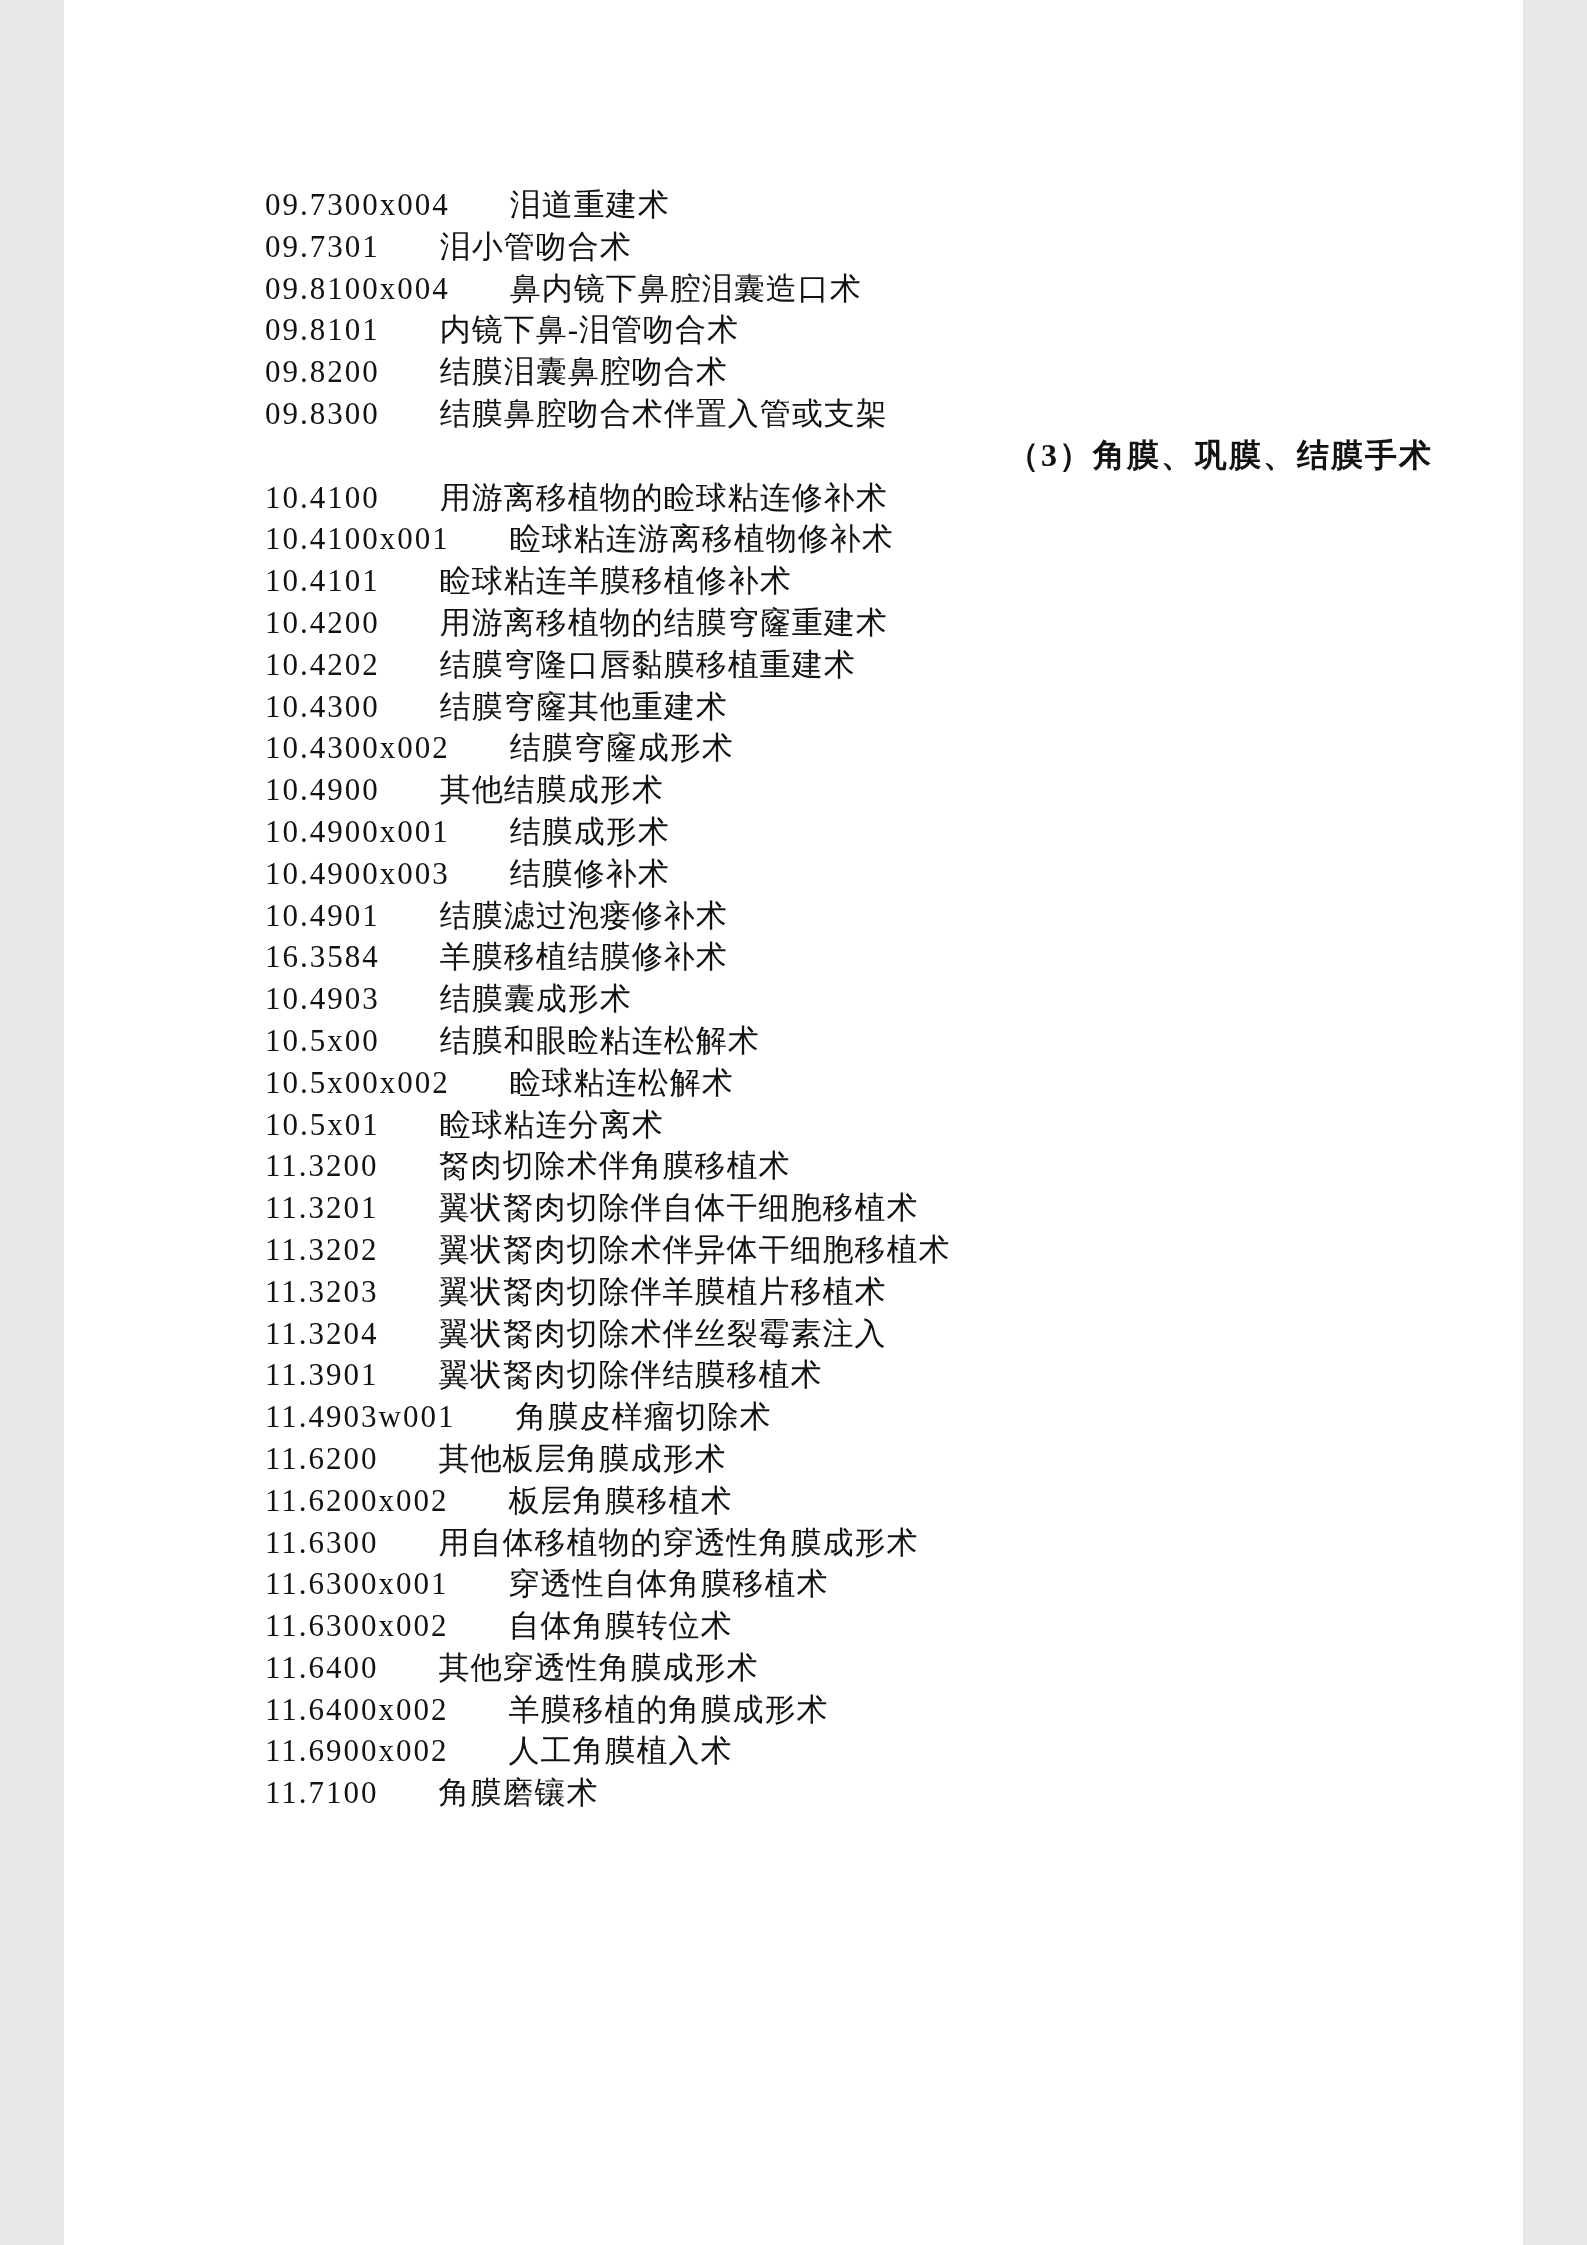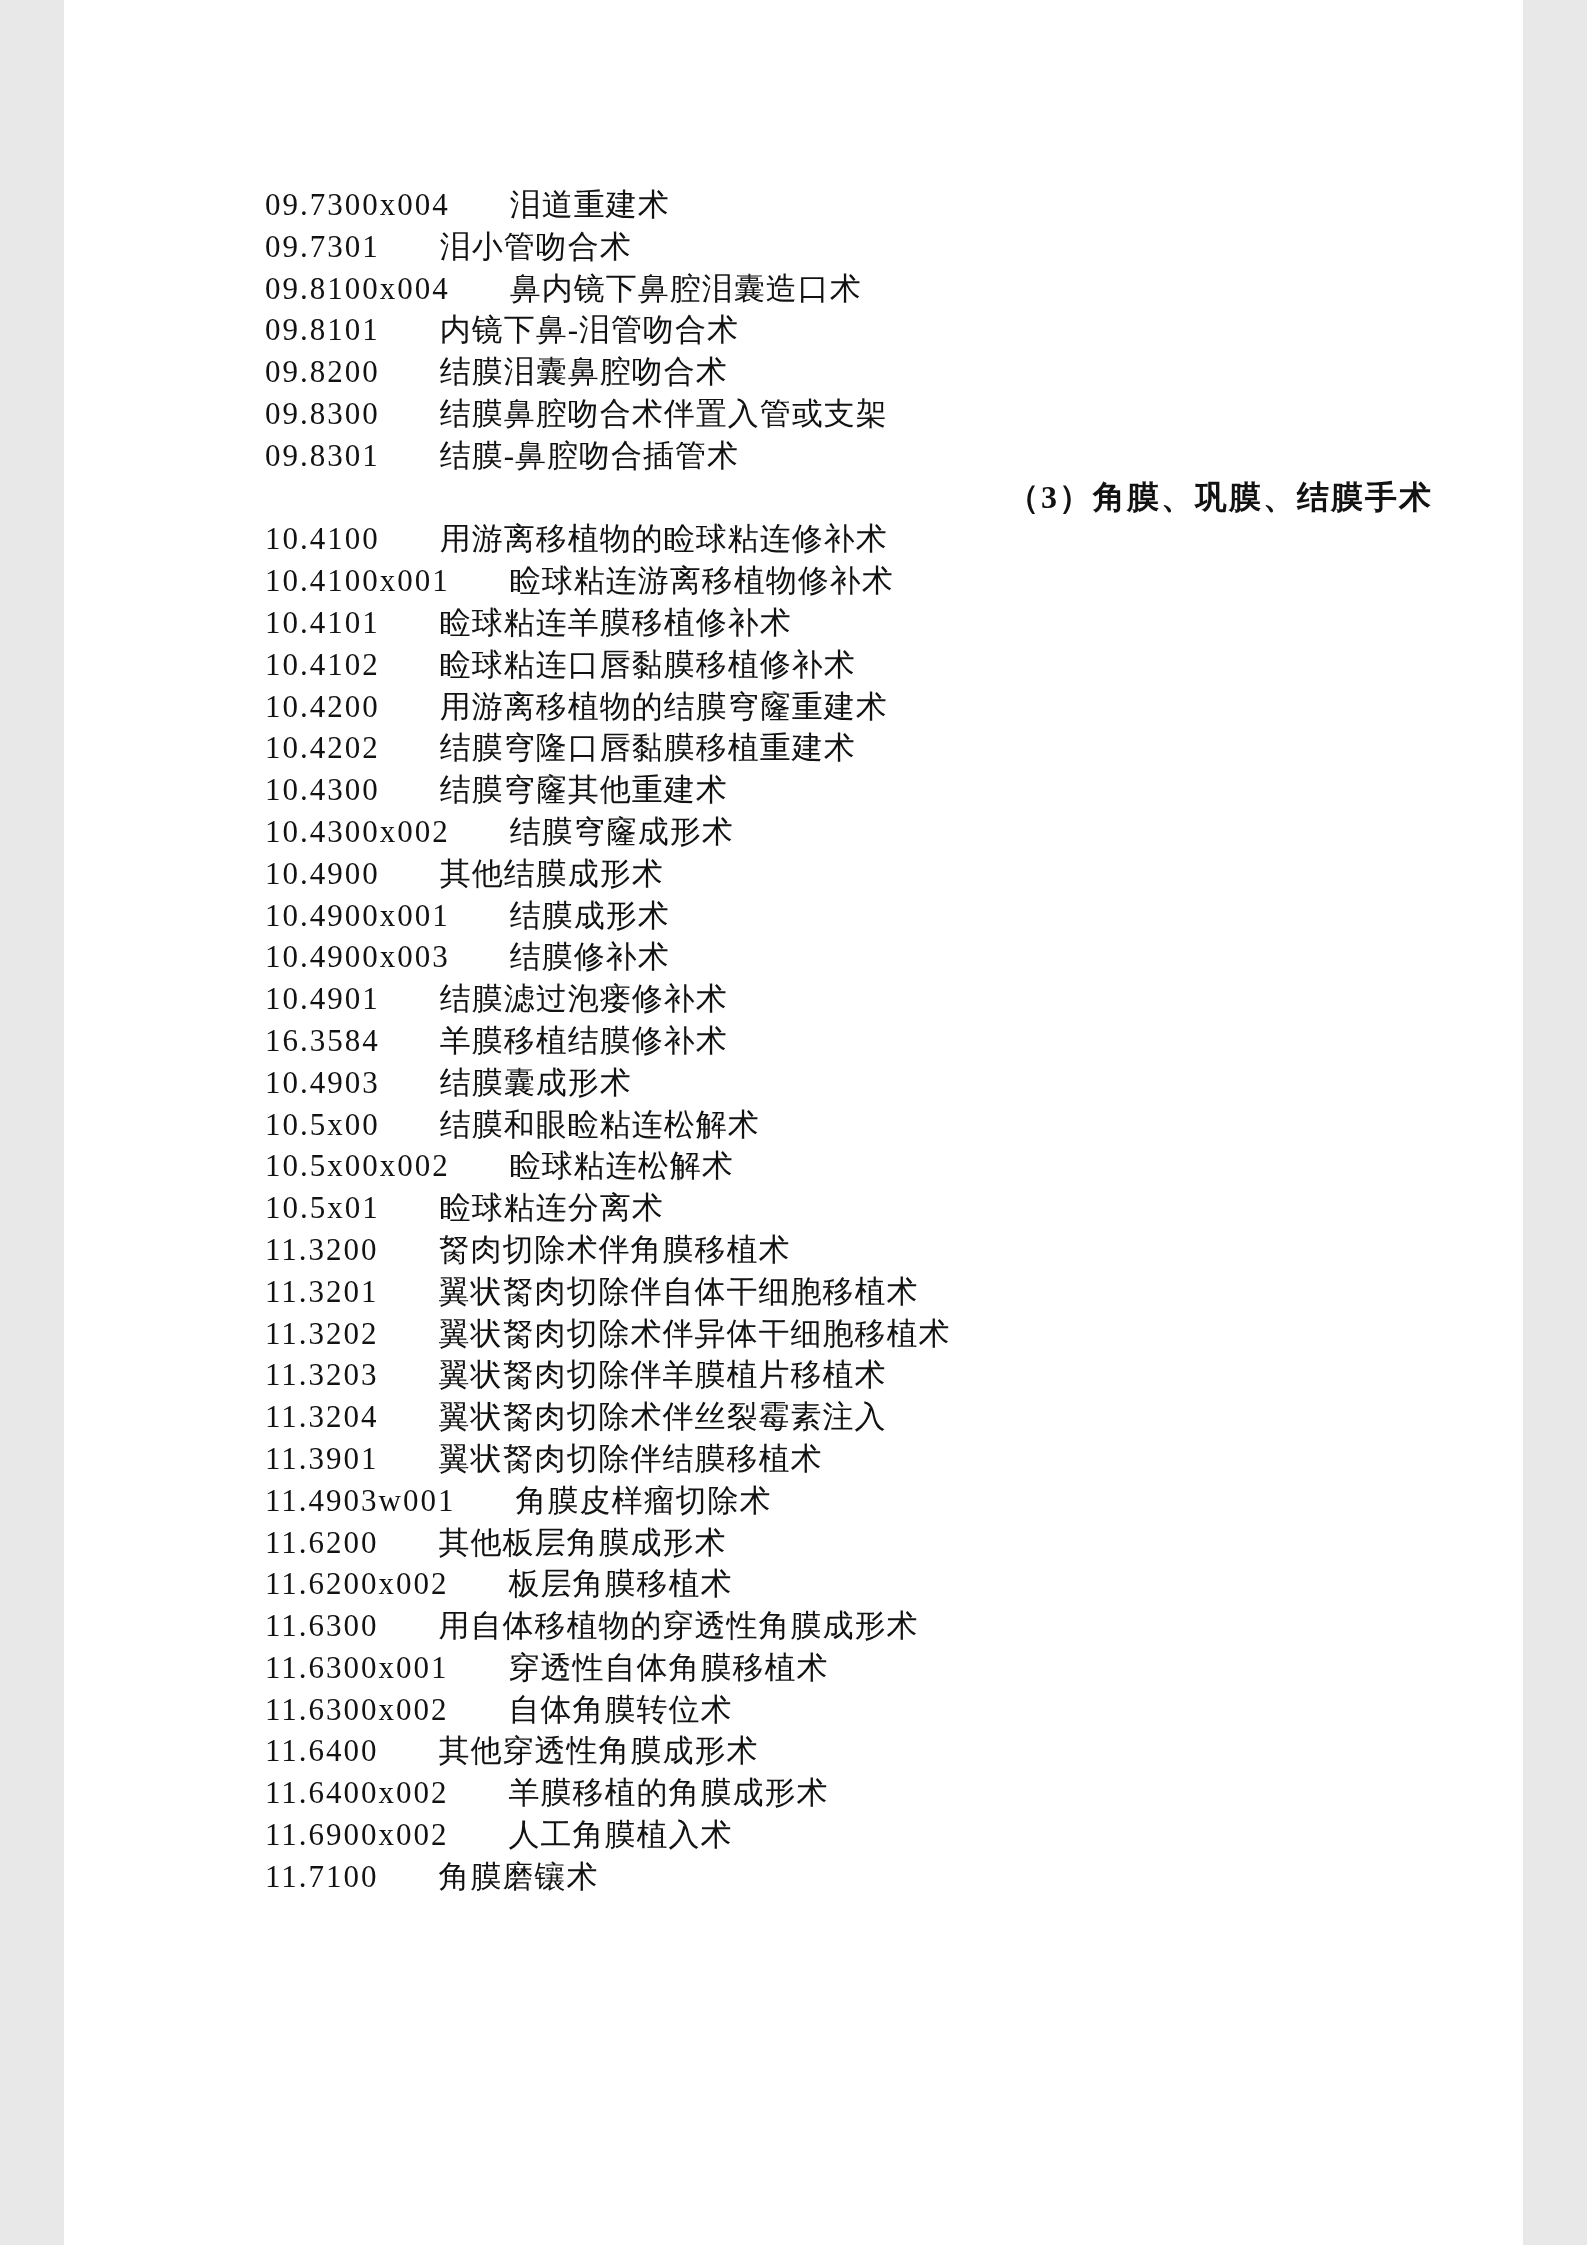--- a/index.html
+++ b/index.html
@@ -42,26 +42,24 @@
 <body>
 
 <div class="page">
   <div class="content" id="list">
       <div class="line"><span class="code">09.7300x004</span><span class="name">泪道重建术</span></div>
       <div class="line"><span class="code">09.7301</span><span class="name">泪小管吻合术</span></div>
       <div class="line"><span class="code">09.8100x004</span><span class="name">鼻内镜下鼻腔泪囊造口术</span></div>
       <div class="line"><span class="code">09.8101</span><span class="name">内镜下鼻-泪管吻合术</span></div>
       <div class="line"><span class="code">09.8200</span><span class="name">结膜泪囊鼻腔吻合术</span></div>
       <div class="line"><span class="code">09.8300</span><span class="name">结膜鼻腔吻合术伴置入管或支架</span></div>
-      <div class="line"><span class="code">09.8301</span><span class="name">结膜-鼻腔吻合插管术</span></div>
       <div class="line heading"><span>（3）角膜、巩膜、结膜手术</span></div>
       <div class="line"><span class="code">10.4100</span><span class="name">用游离移植物的睑球粘连修补术</span></div>
       <div class="line"><span class="code">10.4100x001</span><span class="name">睑球粘连游离移植物修补术</span></div>
       <div class="line"><span class="code">10.4101</span><span class="name">睑球粘连羊膜移植修补术</span></div>
-      <div class="line"><span class="code">10.4102</span><span class="name">睑球粘连口唇黏膜移植修补术</span></div>
       <div class="line"><span class="code">10.4200</span><span class="name">用游离移植物的结膜穹窿重建术</span></div>
       <div class="line"><span class="code">10.4202</span><span class="name">结膜穹隆口唇黏膜移植重建术</span></div>
       <div class="line"><span class="code">10.4300</span><span class="name">结膜穹窿其他重建术</span></div>
       <div class="line"><span class="code">10.4300x002</span><span class="name">结膜穹窿成形术</span></div>
       <div class="line"><span class="code">10.4900</span><span class="name">其他结膜成形术</span></div>
       <div class="line"><span class="code">10.4900x001</span><span class="name">结膜成形术</span></div>
       <div class="line"><span class="code">10.4900x003</span><span class="name">结膜修补术</span></div>
       <div class="line"><span class="code">10.4901</span><span class="name">结膜滤过泡瘘修补术</span></div>
       <div class="line"><span class="code">16.3584</span><span class="name">羊膜移植结膜修补术</span></div>
       <div class="line"><span class="code">10.4903</span><span class="name">结膜囊成形术</span></div>

